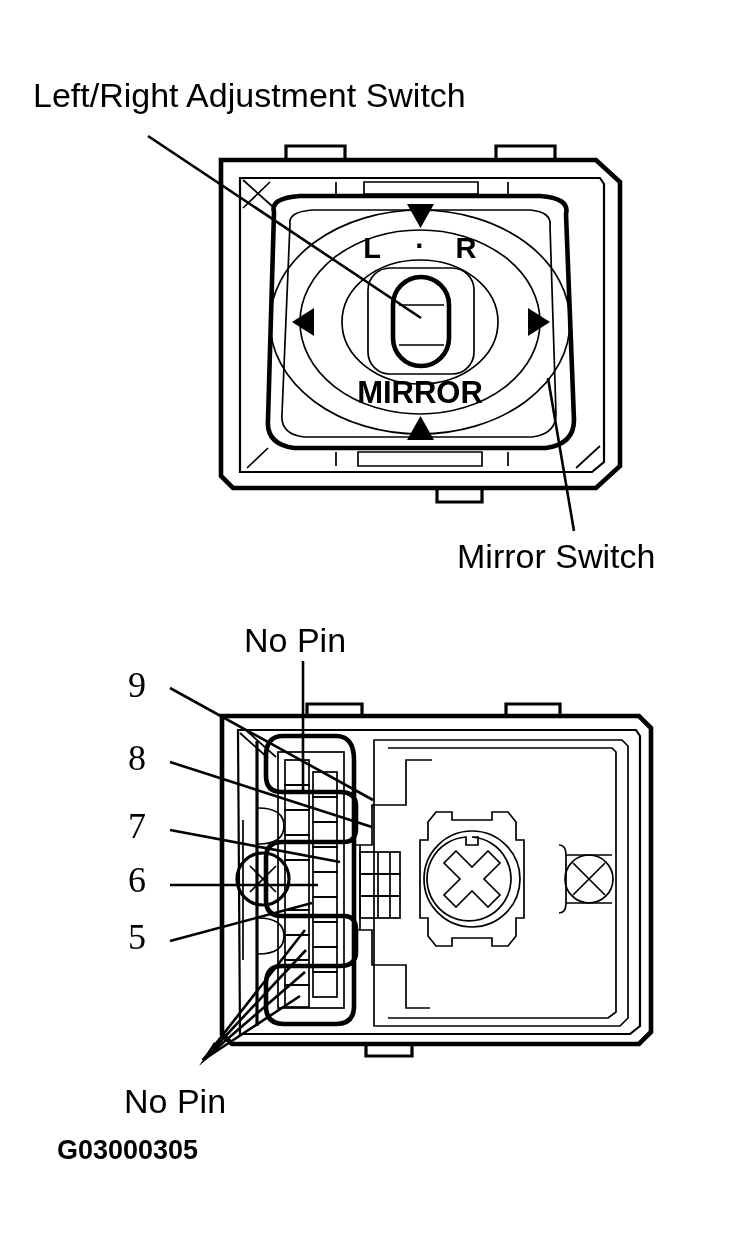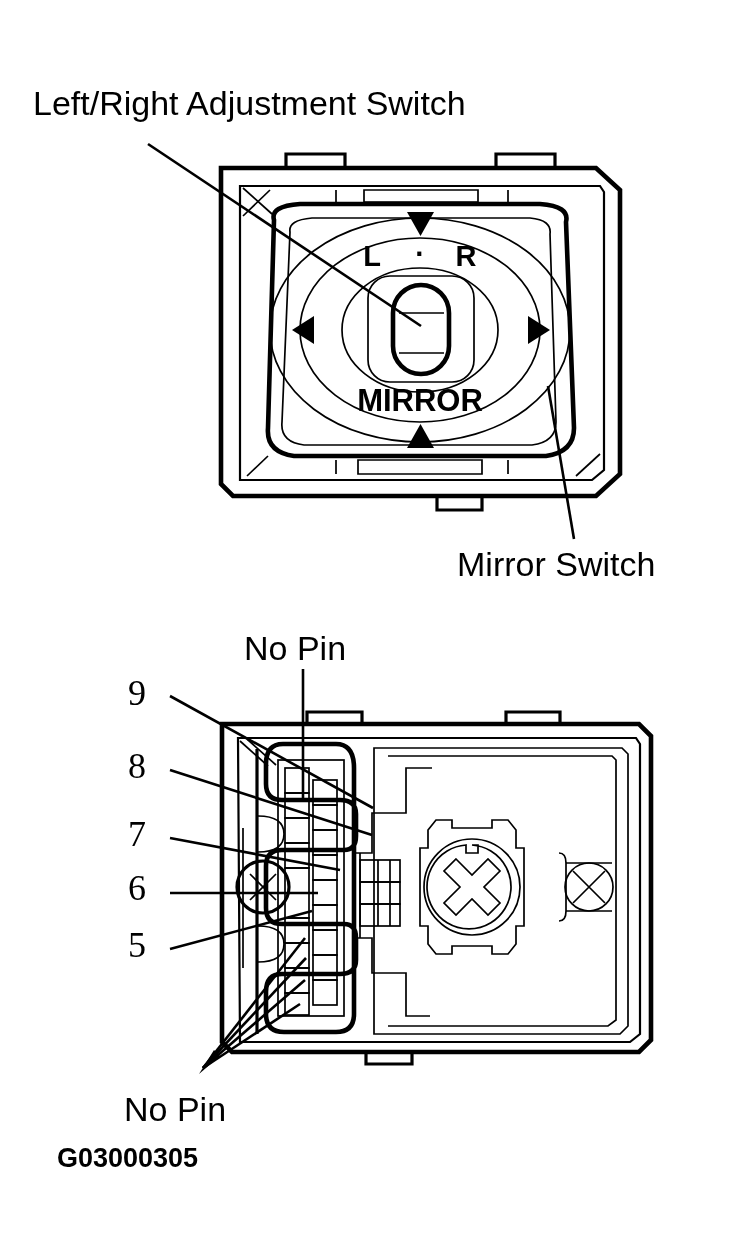--- a/index.html
+++ b/index.html
@@ -14,21 +14,20 @@
     overflow: hidden;
     font-family: "Liberation Sans", sans-serif;
     color: #000000;
   }
   #figure-root {
     position: absolute;
     left: 0;
     top: 0;
     width: 736px;
     height: 1024px;
-    margin-top: 8px;
   }
   svg { display: block; }
   .ln   { fill: none; stroke: #000; stroke-width: 2.2; }
   .ln-t { fill: none; stroke: #000; stroke-width: 1.7; }
   .ln-h { fill: none; stroke: #000; stroke-width: 4.6; }
   .ln-m { fill: none; stroke: #000; stroke-width: 3.2; }
   .leader { fill: none; stroke: #000; stroke-width: 2.6; }
   .sld  { fill: #000; stroke: none; }
   text { fill: #000; }
   .lbl {

